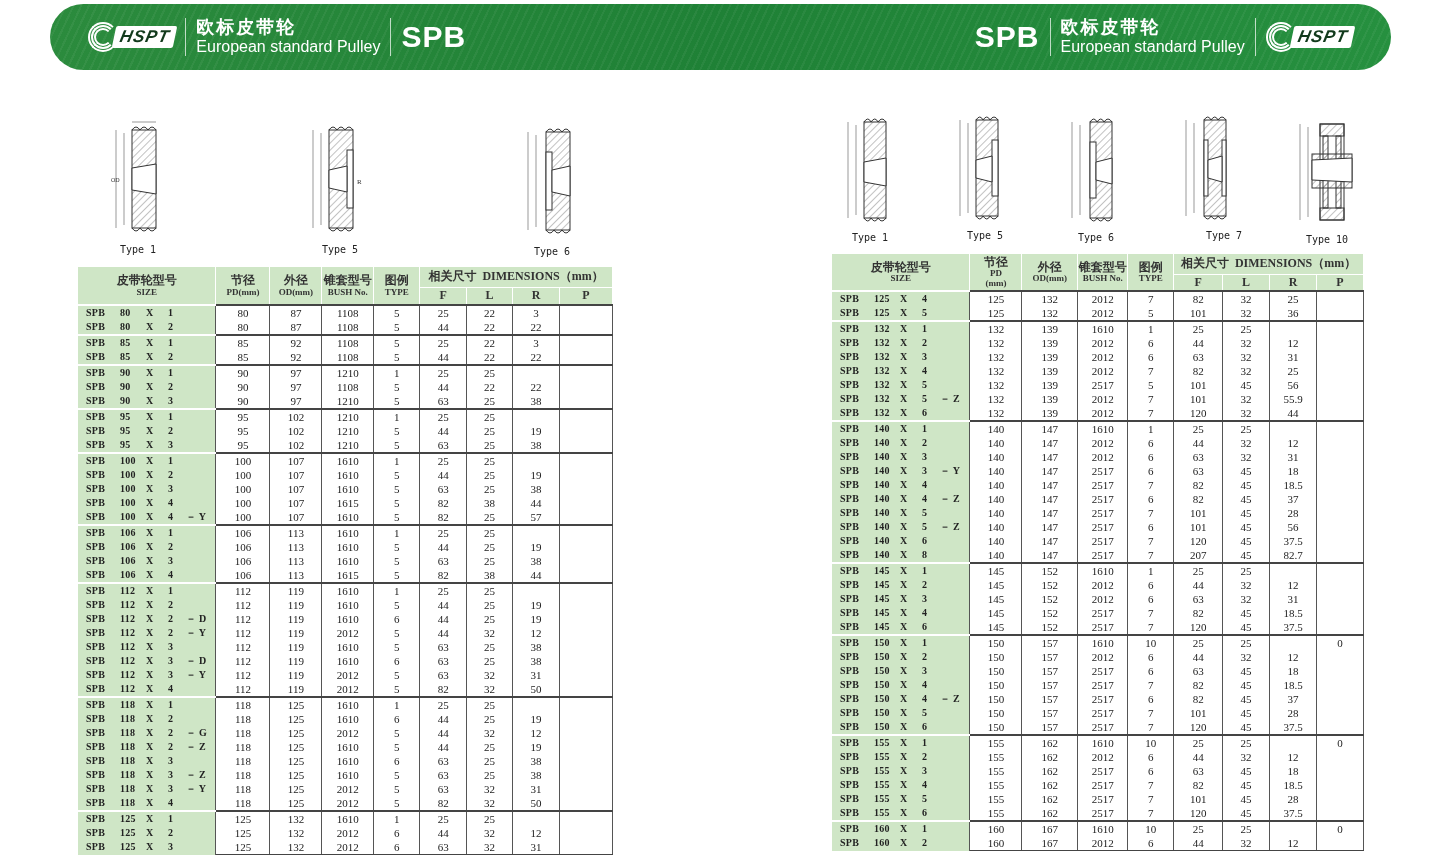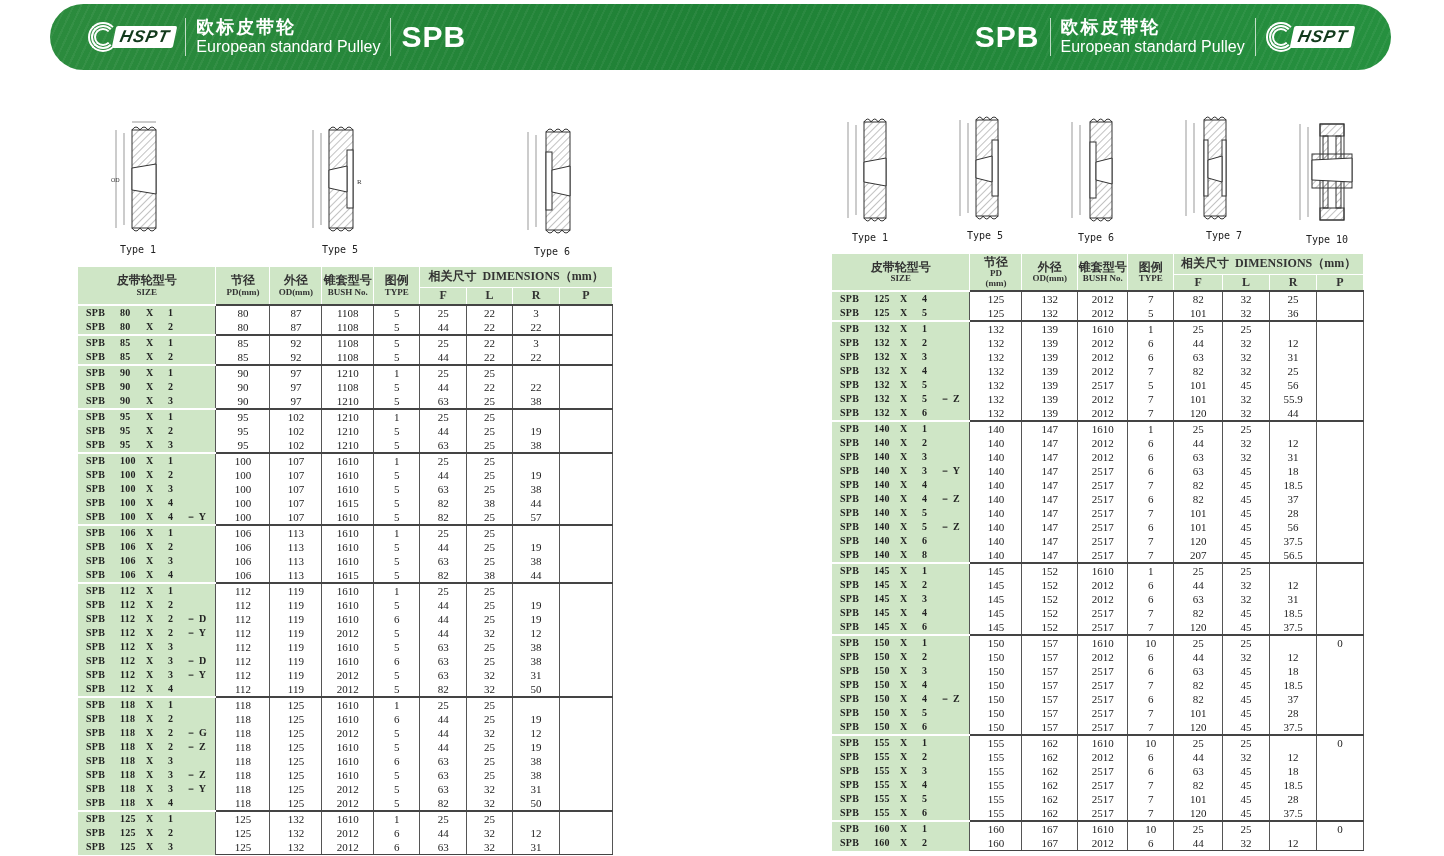--- a/index.html
+++ b/index.html
@@ -929,21 +929,21 @@
         <td></td>
       </tr>
       <tr>
         <td class="size"><span class="sz-a">SPB</span><span class="sz-b">140</span><span class="sz-c">X</span><span class="sz-d">8</span><span></span></td>
         <td>140</td>
         <td>147</td>
         <td>2517</td>
         <td>7</td>
         <td>207</td>
         <td>45</td>
-        <td>56.5</td>
+        <td>82.7</td>
         <td></td>
       </tr>
       <tr class="grp-start">
         <td class="size"><span class="sz-a">SPB</span><span class="sz-b">145</span><span class="sz-c">X</span><span class="sz-d">1</span><span></span></td>
         <td>145</td>
         <td>152</td>
         <td>1610</td>
         <td>1</td>
         <td>25</td>
         <td>25</td>

